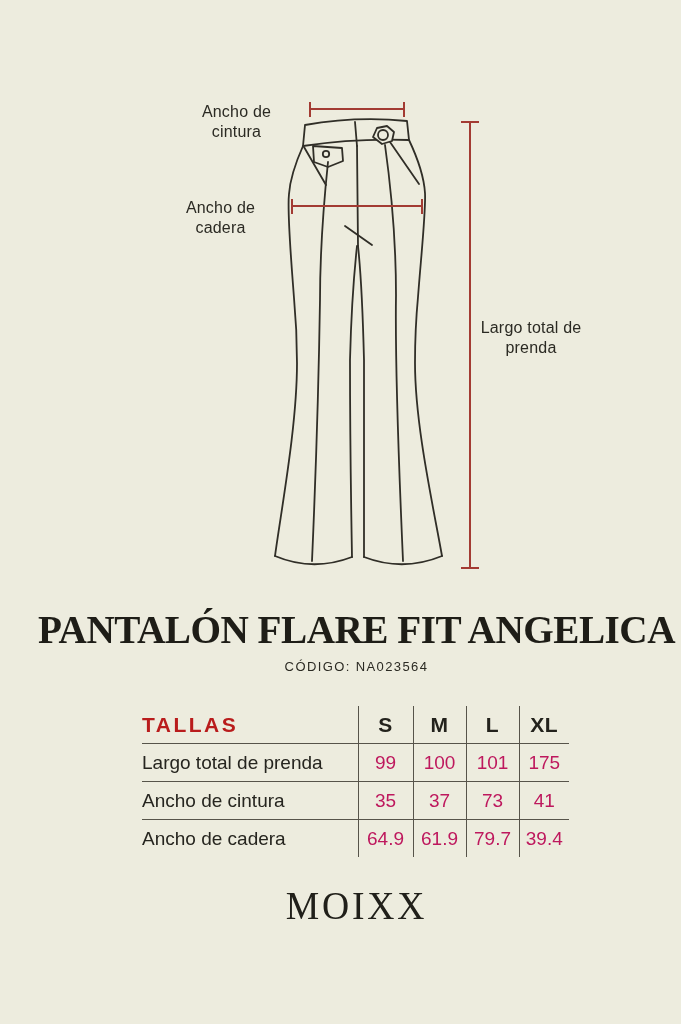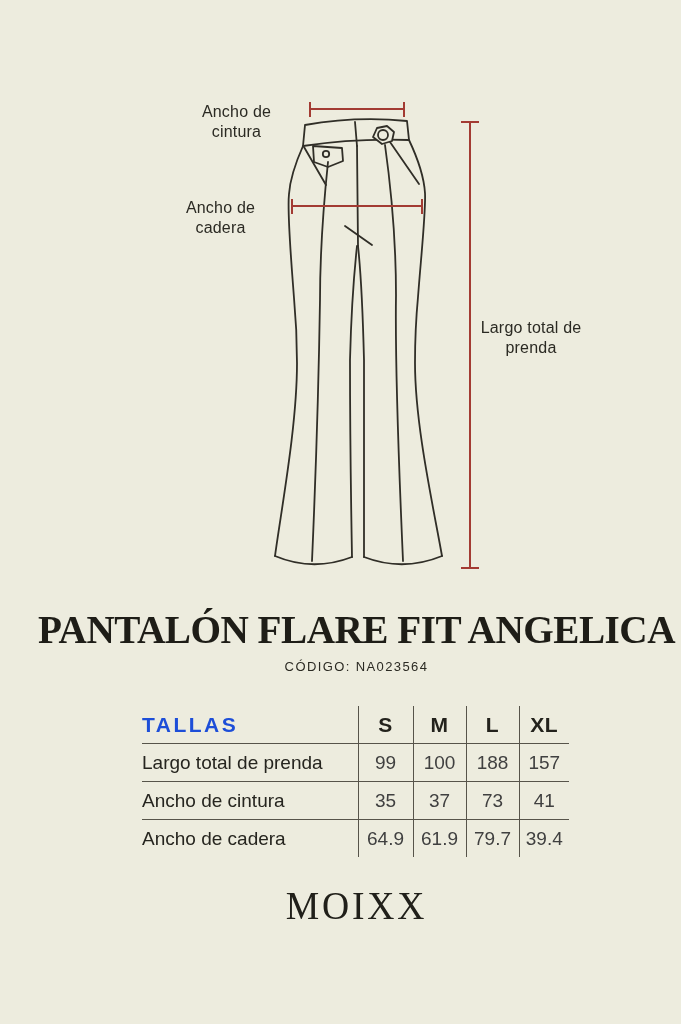--- a/index.html
+++ b/index.html
@@ -88,27 +88,27 @@
   }
   table.sizes .lbl {
     text-align: left;
     font-size: 19px;
     color: #26251F;
   }
   table.sizes thead .lbl {
     font-weight: 700;
     font-size: 21px;
     letter-spacing: 2.5px;
-    color: #1d4ed8;
+    color: #b91c1c;
   }
   table.sizes .val {
     text-align: center;
     border-left: 1px solid #57544A;
     font-size: 19px;
-    color: #404040;
+    color: #be185d;
   }
   table.sizes thead .val {
     font-weight: 700;
     font-size: 21px;
     letter-spacing: 0.5px;
     color: #23221C;
   }
 
   .brand {
     position: absolute;
@@ -191,22 +191,22 @@
         <th class="val">M</th>
         <th class="val">L</th>
         <th class="val">XL</th>
       </tr>
     </thead>
     <tbody>
       <tr>
         <td class="lbl">Largo total de prenda</td>
         <td class="val">99</td>
         <td class="val">100</td>
-        <td class="val">188</td>
-        <td class="val">157</td>
+        <td class="val">101</td>
+        <td class="val">175</td>
       </tr>
       <tr>
         <td class="lbl">Ancho de cintura</td>
         <td class="val">35</td>
         <td class="val">37</td>
         <td class="val">73</td>
         <td class="val">41</td>
       </tr>
       <tr>
         <td class="lbl">Ancho de cadera</td>

